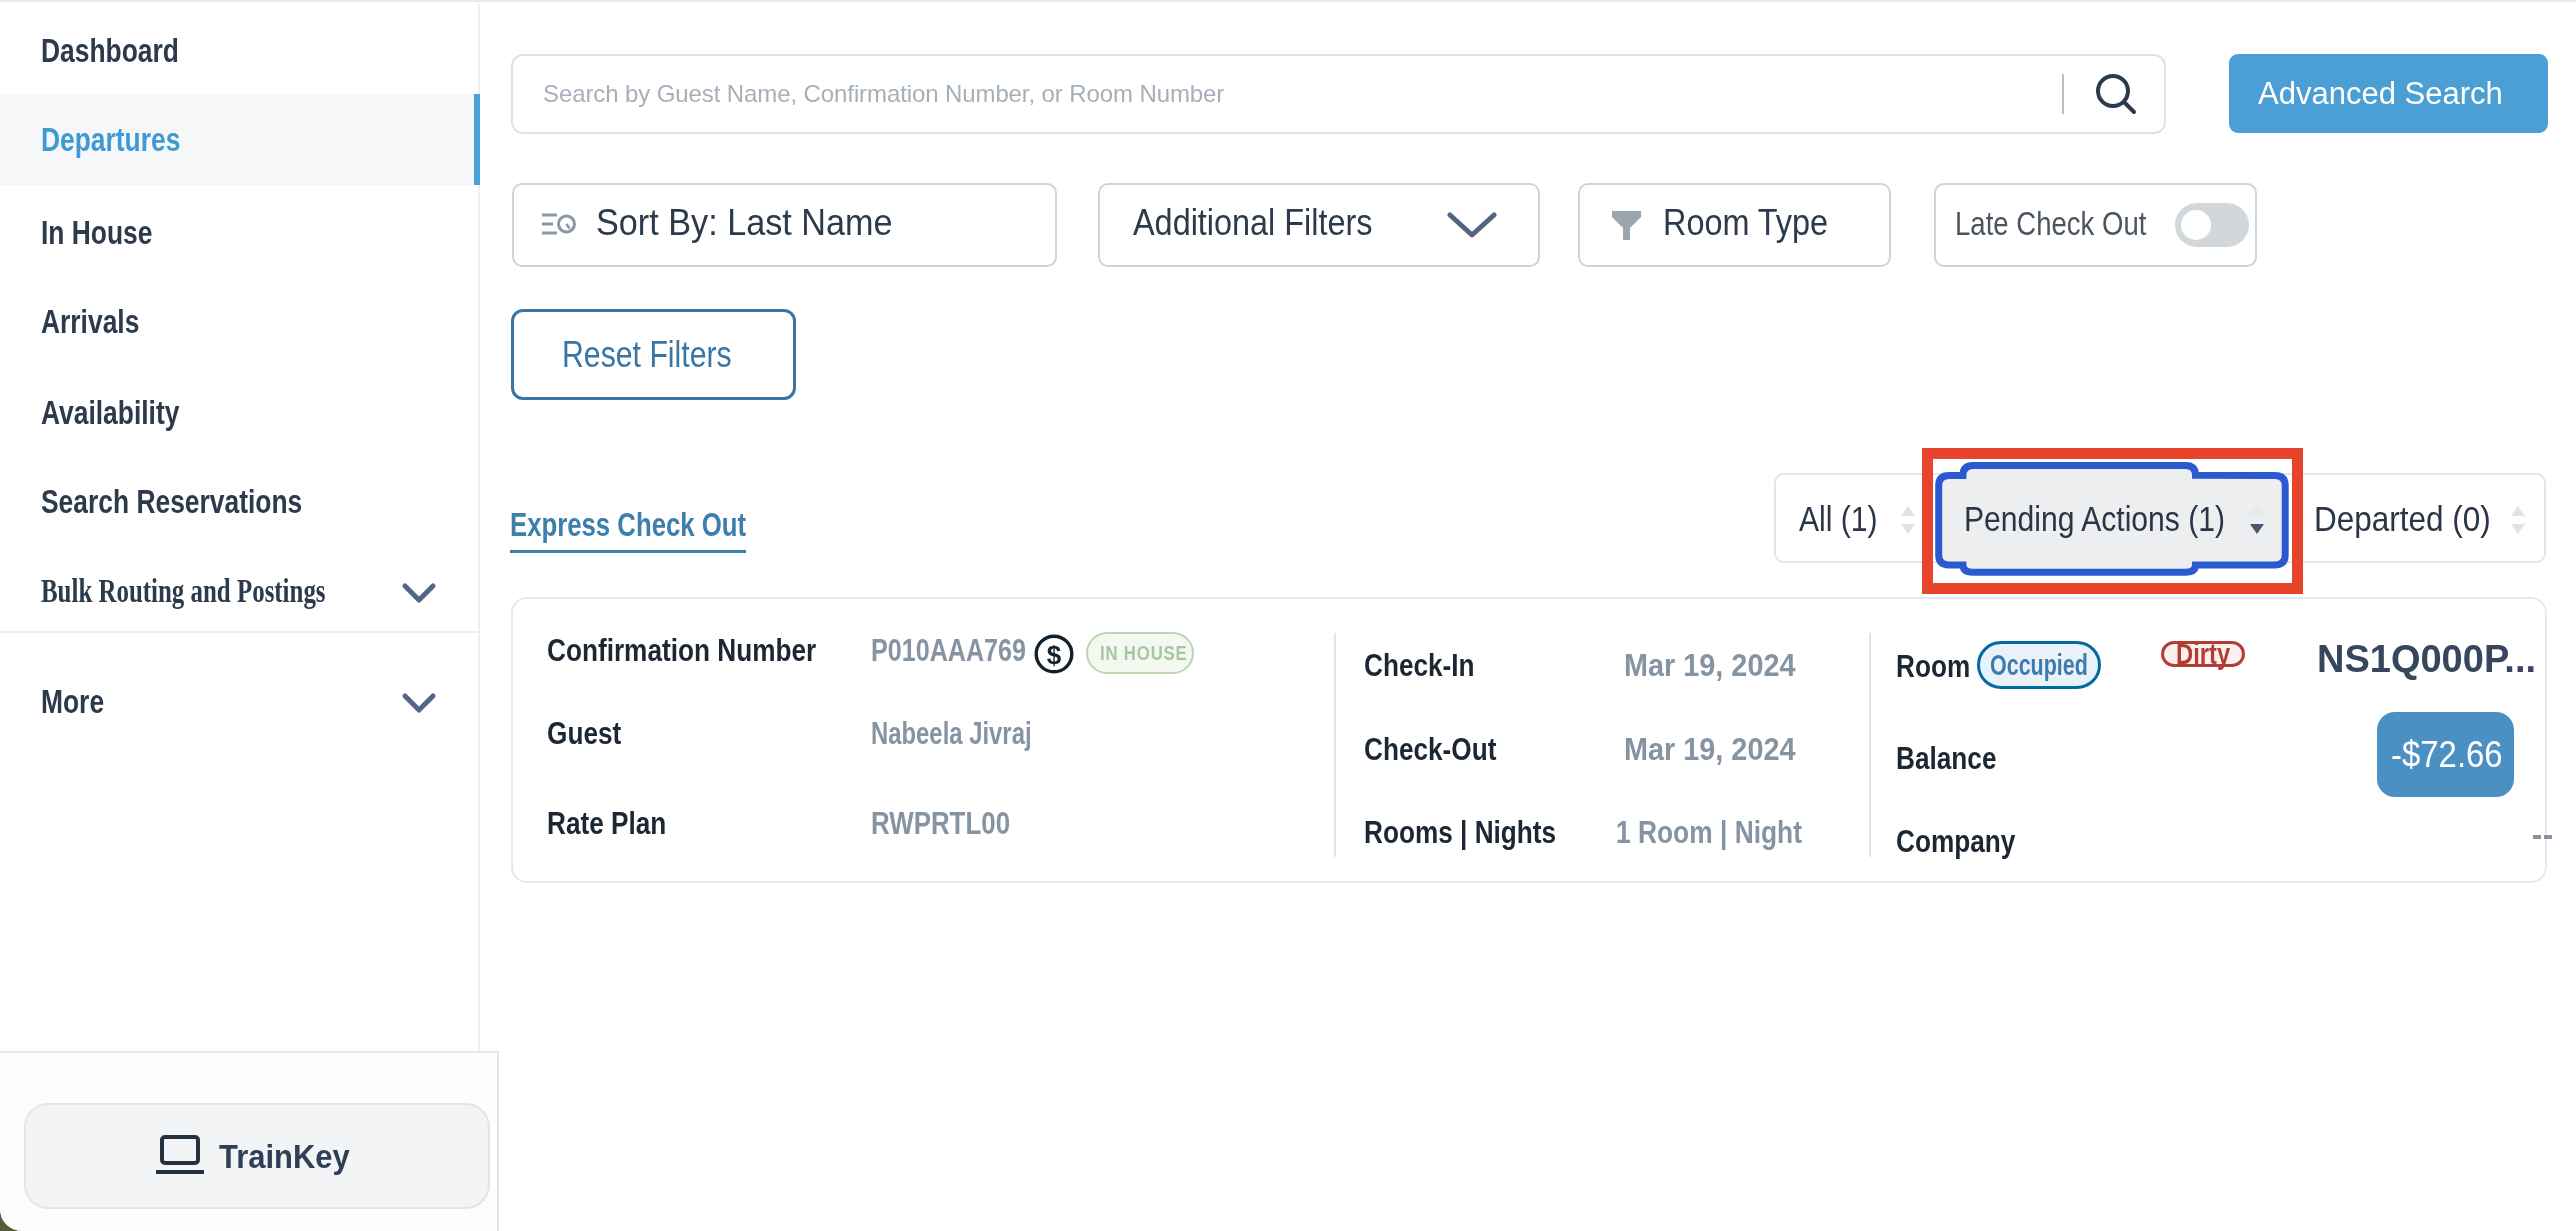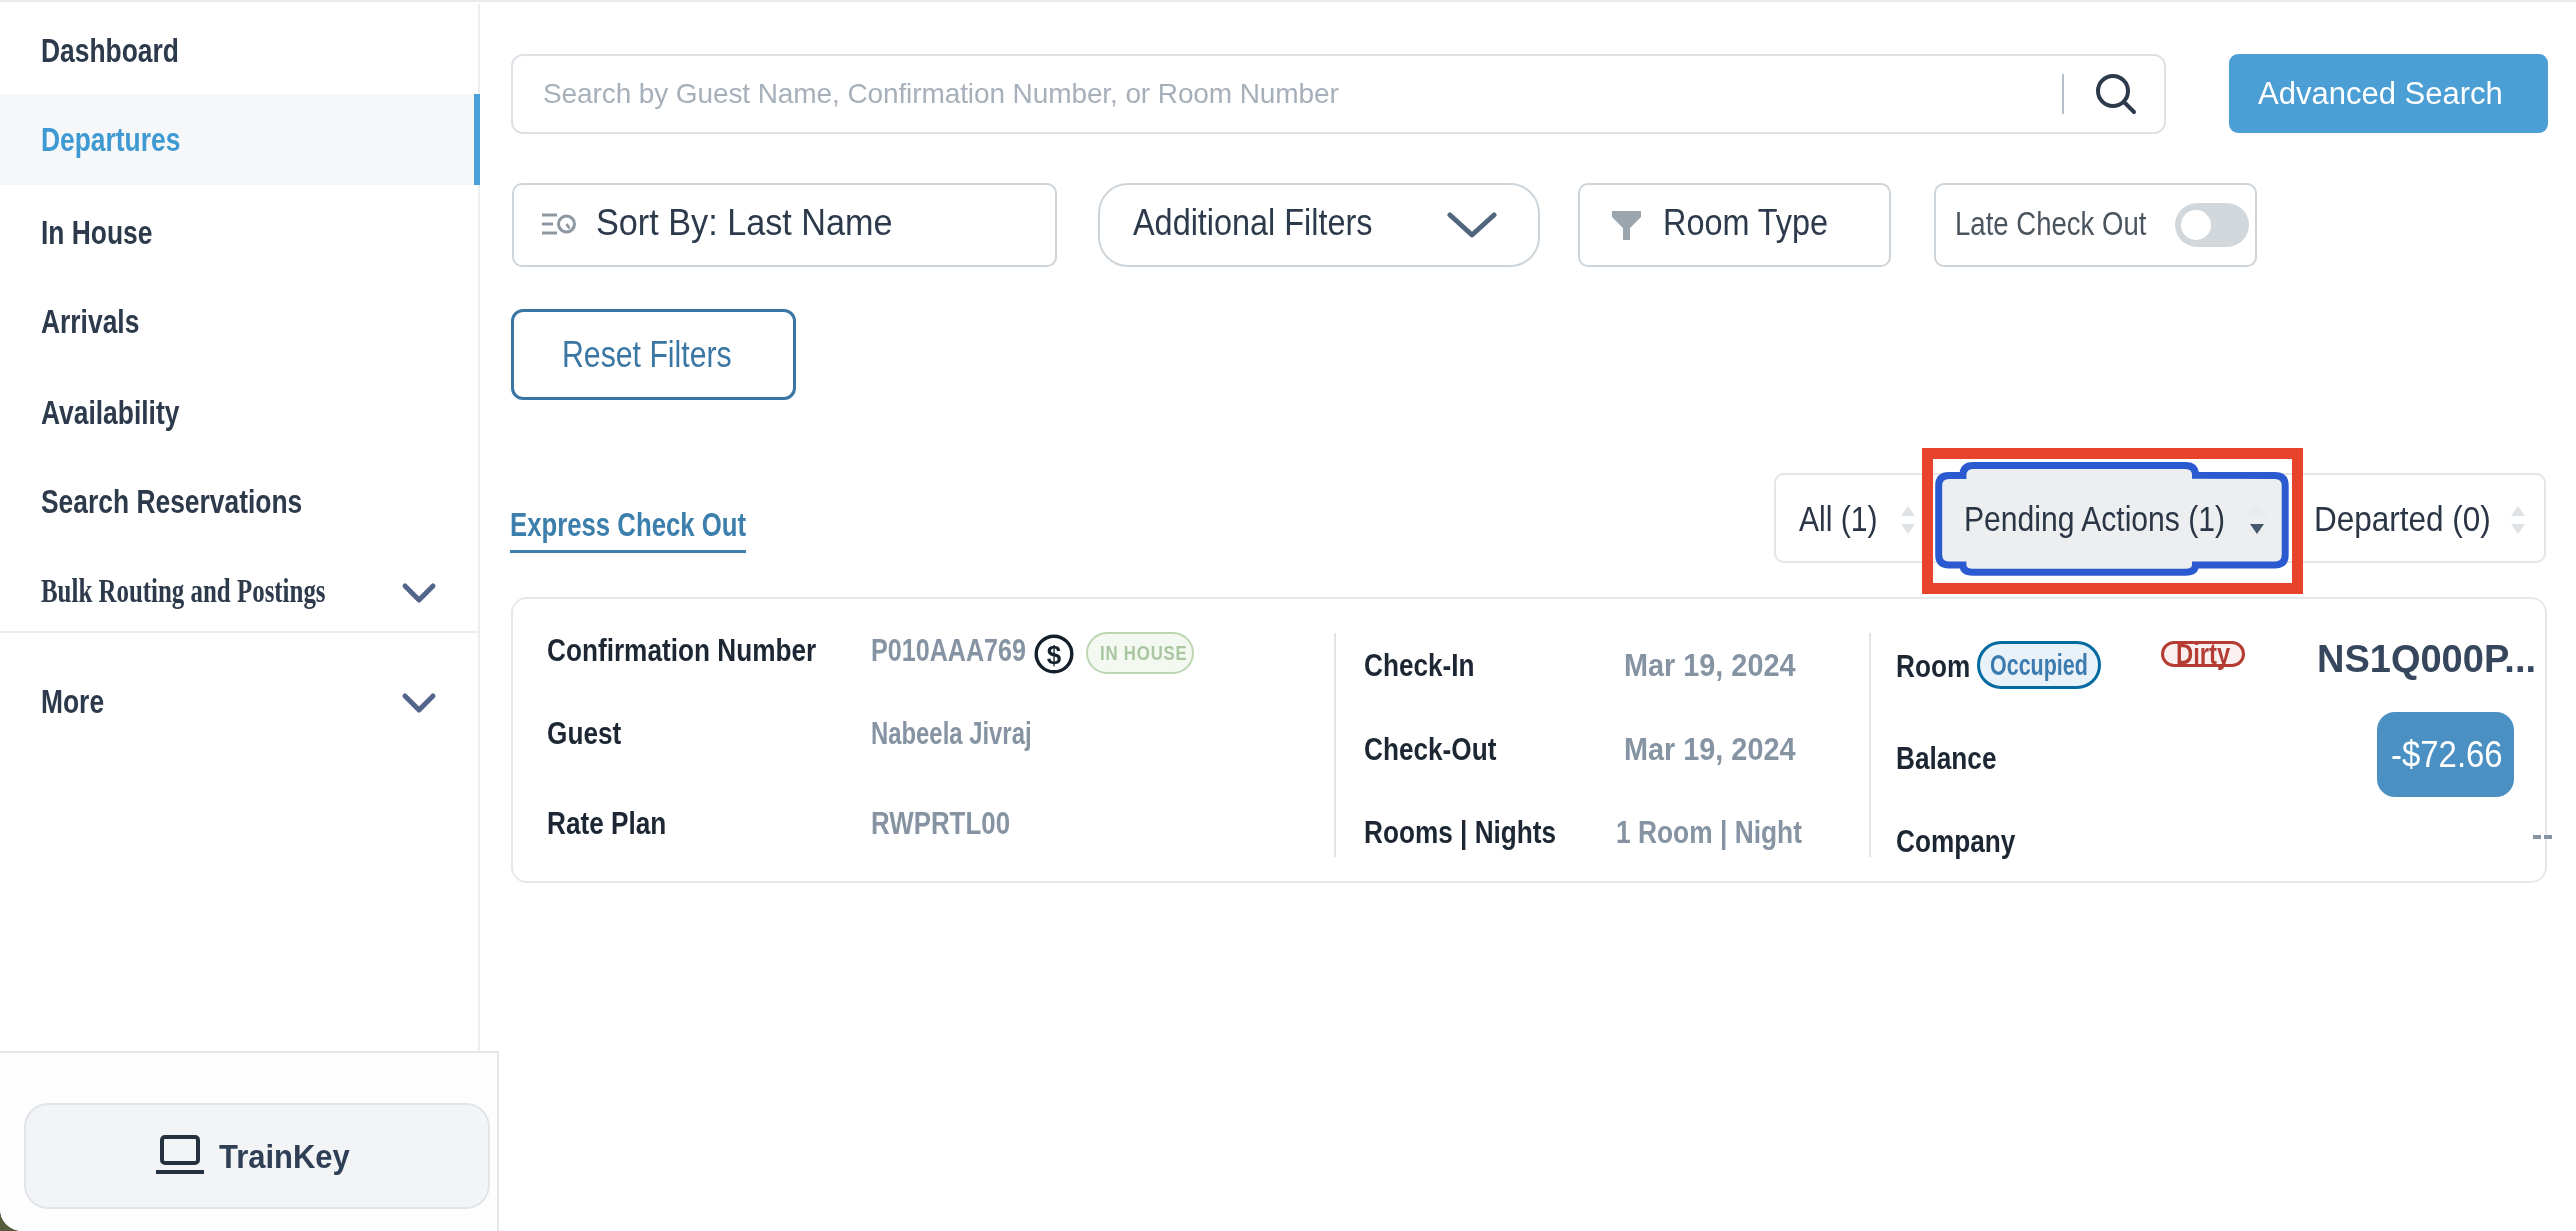--- a/index.html
+++ b/index.html
@@ -18,31 +18,31 @@
 #sep-more { position:absolute; left:0; top:627px; width:480px; height:2px; background:#eceef0; }
 
 
 #bottompanel { position:absolute; left:0; top:1049px; width:499px; height:182px; background:#fdfdfe; border-top:2px solid #e5e8ea; border-right:2px solid #e5e8ea; border-bottom-left-radius:22px; }
 #trainkey { position:absolute; left:24px; top:50px; width:466px; height:106px; background:#f3f4f6; border:2px solid #e2e5e8; border-radius:24px; }
 #trainkey .tklabel { position:absolute; left:193px; top:50%; transform-origin:left center; transform:translateY(-50%) scaleX(0.91); font-size:34px; font-weight:bold; color:#2f3f56; display:inline-block; }
 #tkicon { position:absolute; left:127px; top:29px; }
 
 
 #searchbox { position:absolute; left:511px; top:52px; width:1655px; height:80px; border:2px solid #dee2e6; border-radius:12px; background:#fff; }
-#searchbox .ph { position:absolute; left:30px; top:50%; transform:translateY(-50%); font-size:28px; color:#a6b0ba; letter-spacing:-0.1px; white-space:pre; }
+#searchbox .ph { position:absolute; left:30px; top:50%; transform:translateY(-50%); font-size:24px; color:#a6b0ba; letter-spacing:-0.1px; white-space:pre; }
 #searchbox .sepline { position:absolute; right:100px; top:18px; width:2px; height:40px; background:#b6bfc7; }
 #advsearch { position:absolute; left:2229px; top:52px; width:319px; height:79px; background:#4c9fd4; border-radius:9px; }
 #advsearch .tx { position:absolute; left:29px; top:50%; transform:translateY(-50%); color:#fff; font-size:31px; }
 
 
 .fbtn { position:absolute; border:2px solid #ced5da; border-radius:10px; background:#fff; }
 .fbtn .lbl { position:absolute; top:calc(50% - 2px); font-size:36px; color:#2c3a4b; transform-origin:left center; white-space:pre; }
 #sortby { left:512px; top:181px; width:545px; height:84px; }
 #sortby .lbl { left:82px; transform:translateY(-50%) scaleX(0.95); }
-#addfilters { left:1098px; top:181px; width:442px; height:84px;border-radius:30px; }
+#addfilters { left:1098px; top:181px; width:442px; height:84px; }
 #addfilters .lbl { left:33px; transform:translateY(-50%) scaleX(0.90); }
 #roomtype { left:1578px; top:181px; width:313px; height:84px; }
 #roomtype .lbl { left:83px; transform:translateY(-50%) scaleX(0.90); }
 #latecheckout { left:1934px; top:181px; width:323px; height:84px; }
 #latecheckout .lbl { left:19px; font-size:34px; color:#4b555f; transform:translateY(-50%) scaleX(0.81); }
 .toggle { position:absolute; left:239px; top:50%; margin-top:-22px; width:74px; height:44px; background:#d2d7db; border-radius:22px; }
 .toggle .knob { position:absolute; left:6px; top:7px; width:30px; height:30px; background:#fff; border-radius:50%; }
 
 
 #reset { position:absolute; left:511px; top:307px; width:285px; height:91px; border:3px solid #3a76a3; border-radius:12px; }

